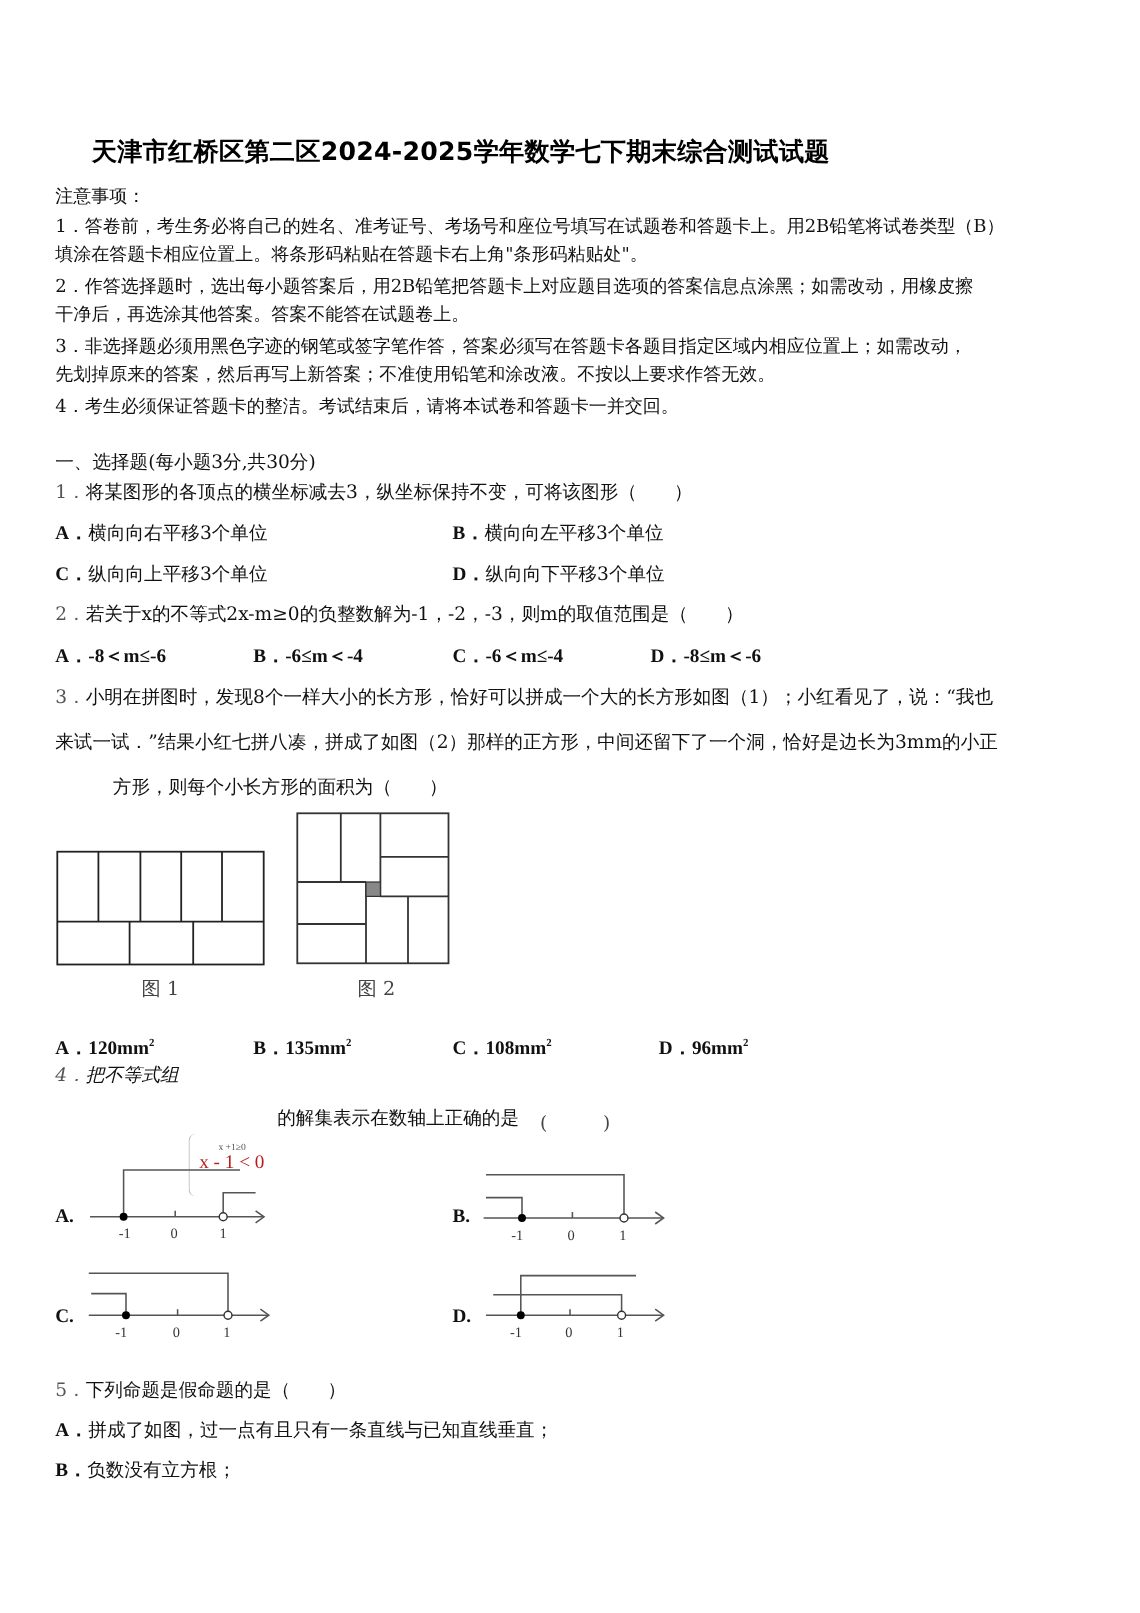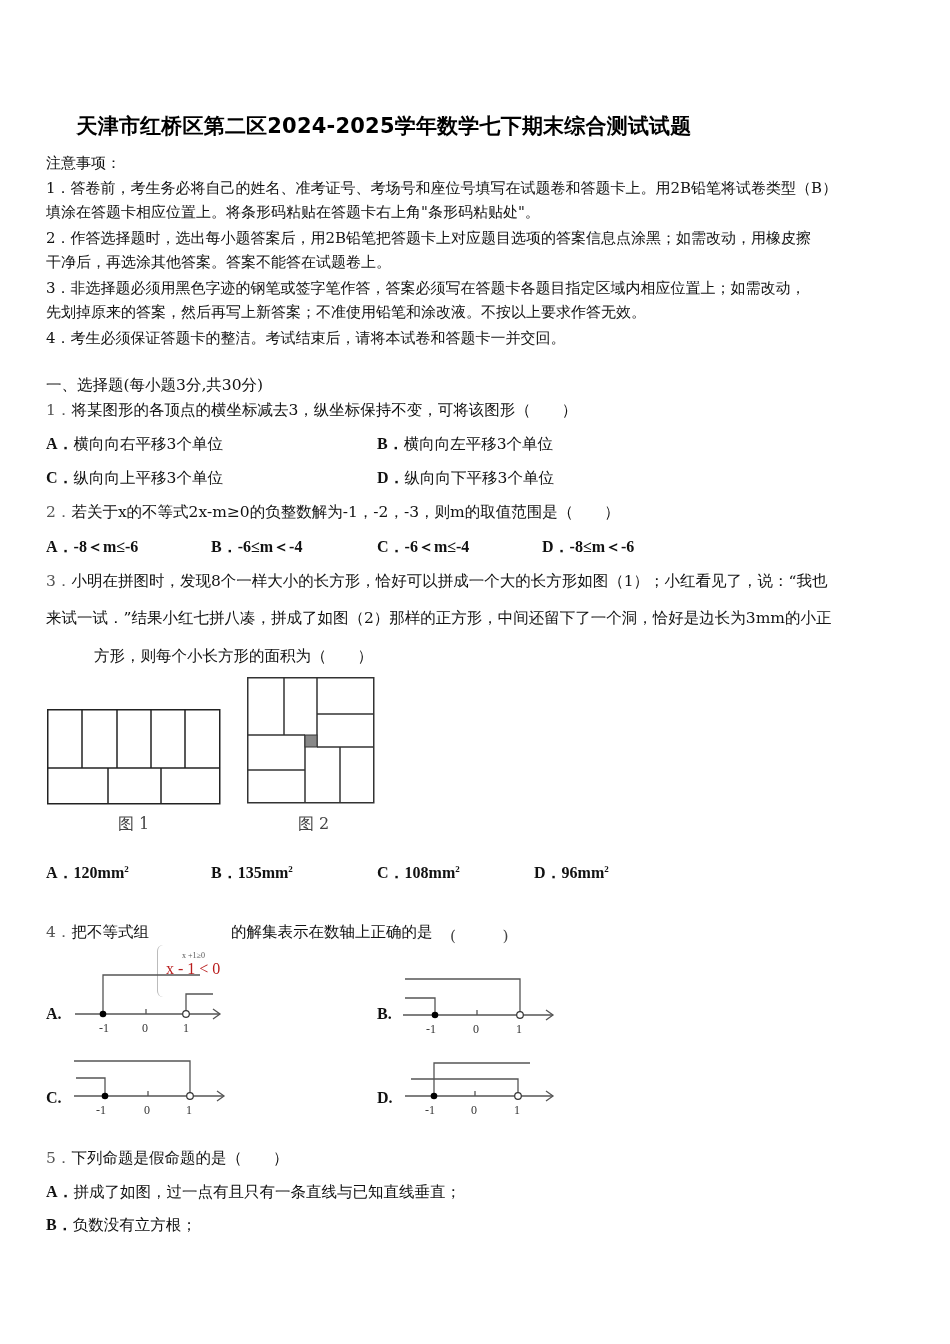--- a/index.html
+++ b/index.html
@@ -84,23 +84,23 @@
     <line x1="0.75" y1="93" x2="58" y2="93"></line>
     <line x1="93" y1="70" x2="93" y2="125.75"></line>
   </g>
   <rect x="58" y="58" width="12" height="12" fill="#888" stroke="#333" stroke-width="1"></rect>
 </svg>
 <div class="abs fig-label" style="left:298px; top:814px;">图 2</div>
 
 <div class="abs opt bold-serif" style="left:46px; top:863px;"><span>A．</span><span>120mm</span><sup>2</sup></div>
 <div class="abs opt bold-serif" style="left:211px; top:863px;"><span>B．</span><span>135mm</span><sup>2</sup></div>
 <div class="abs opt bold-serif" style="left:377px; top:863px;"><span>C．</span><span>108mm</span><sup>2</sup></div>
-<div class="abs opt bold-serif" style="left:534px; top:863px;"><span>D．</span><span>96mm</span><sup>2</sup></div>
+<div class="abs opt bold-serif" style="left:549px; top:863px;"><span>D．</span><span>96mm</span><sup>2</sup></div>
 
-<div class="abs q" style="top:922px;">
+<div class="abs q" style="top:886px;font-style:italic;">
   <span class="qnum">4．</span><span>把不等式组</span>
 </div>
 <div class="brace-sys">
   <span class="sys-small">x +1≥0</span>
   <span class="sys-main">x - 1 &lt; 0</span>
 </div>
 <div class="abs q" style="left:231px; top:922px;">的解集表示在数轴上正确的是</div>
 <div class="abs q" style="left:450px; top:926px; color:#444;">(　　　)</div>
 
 <div class="abs optlbl" style="left:46px; top:1005px;">A.</div>

